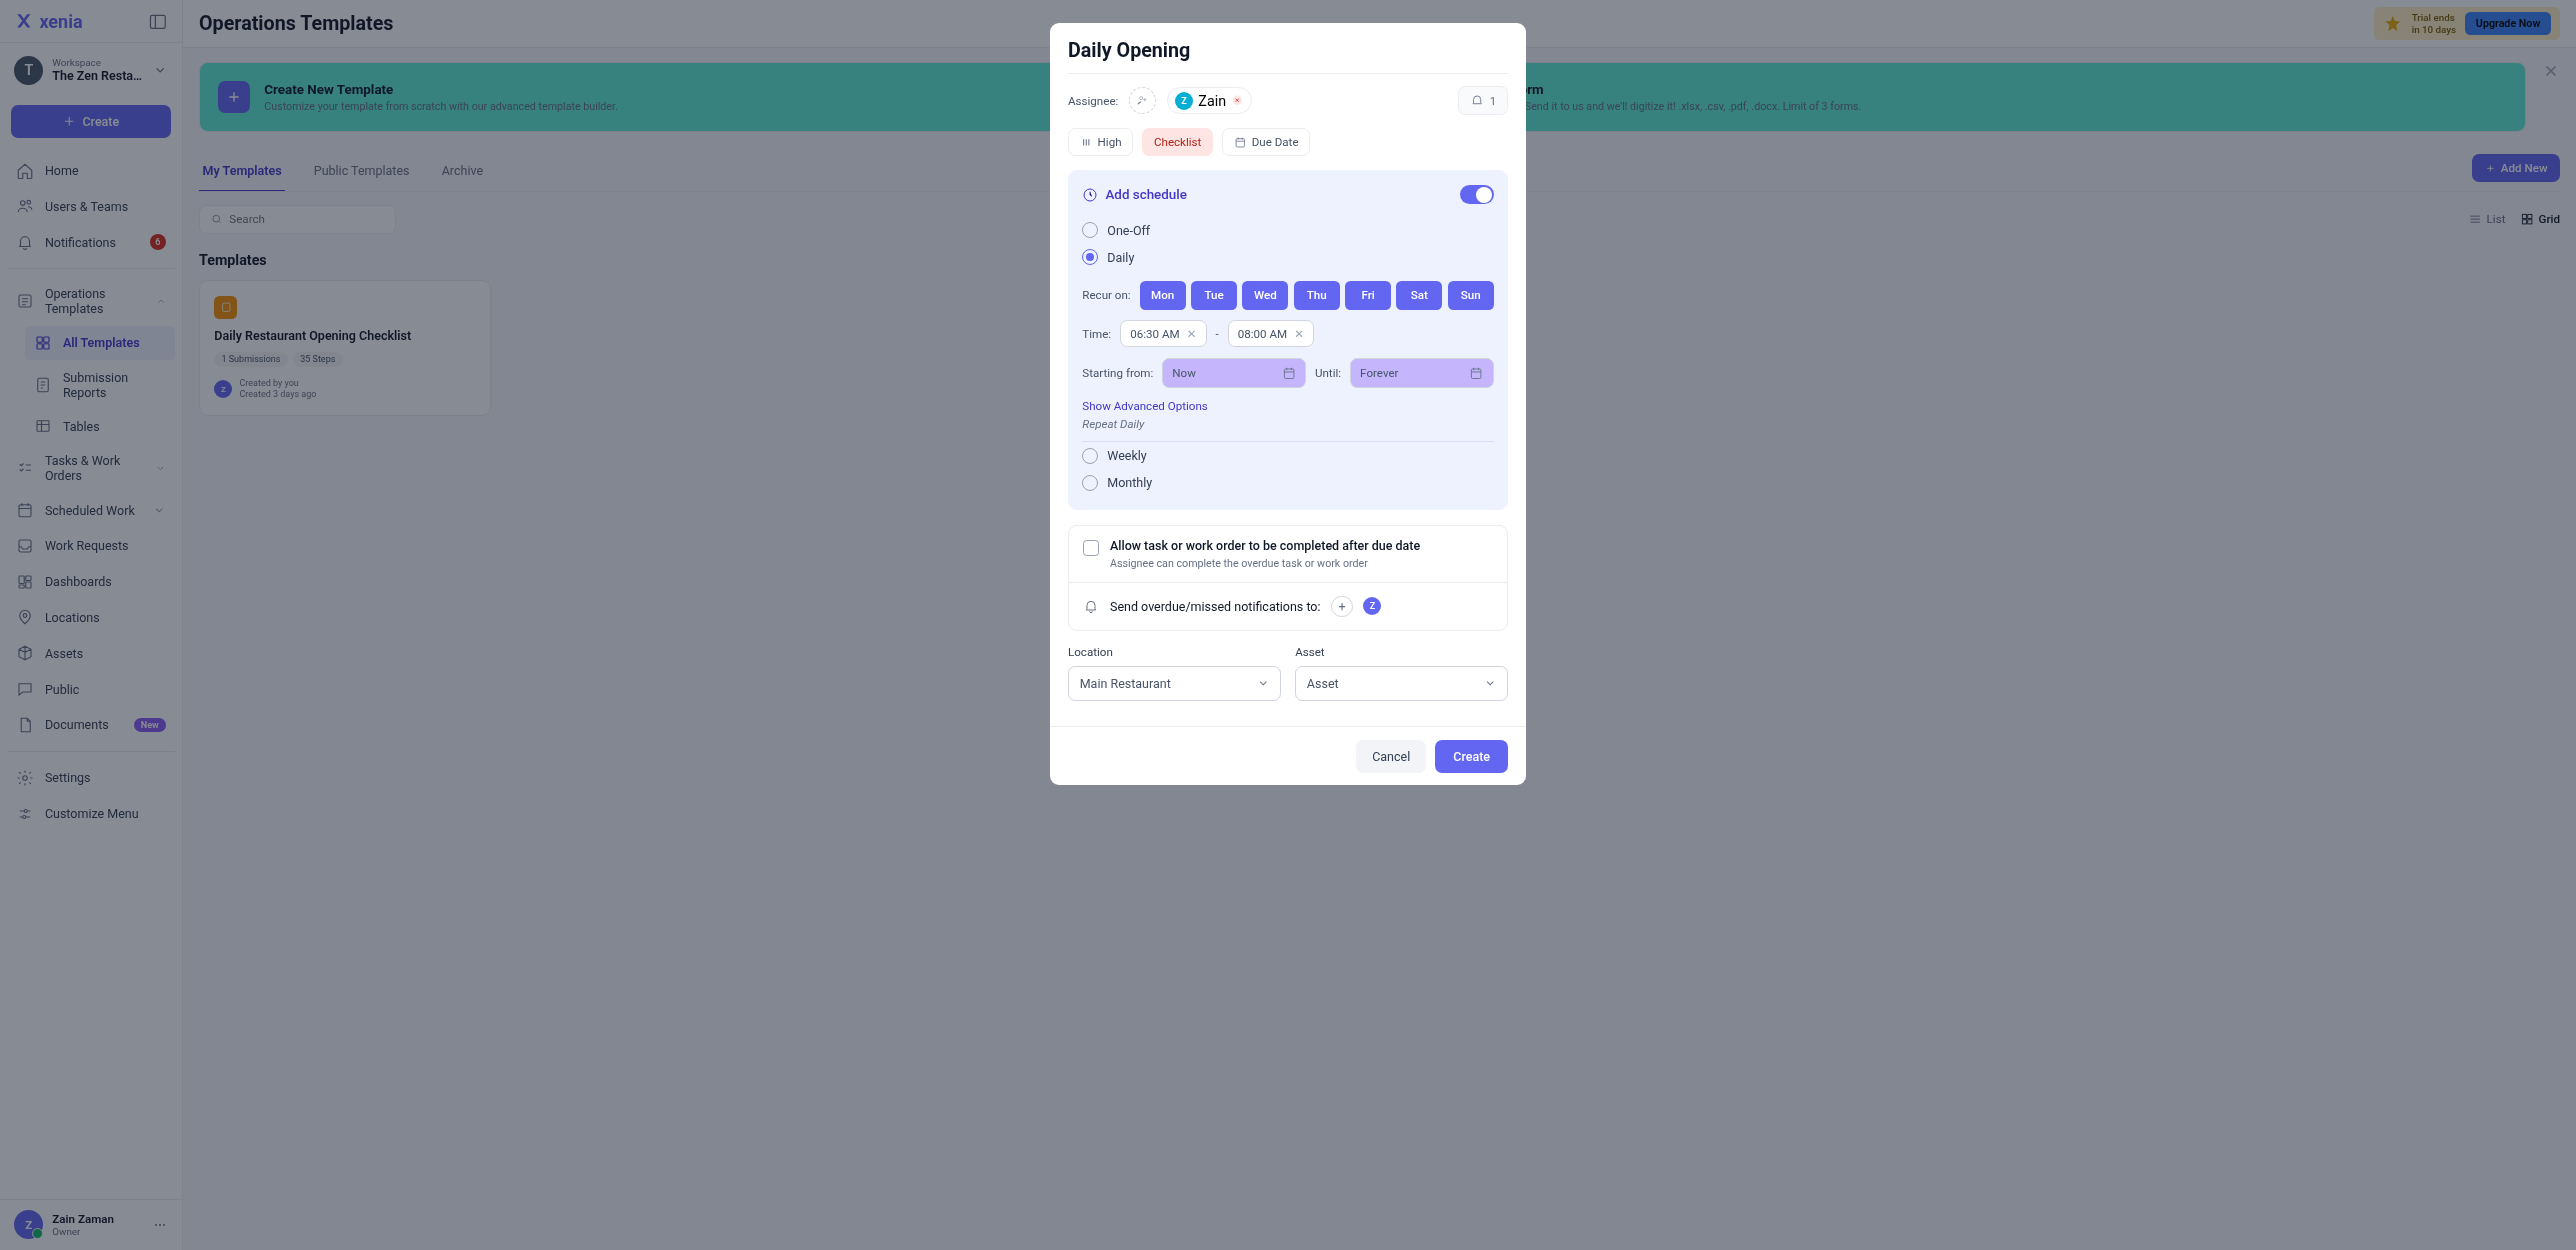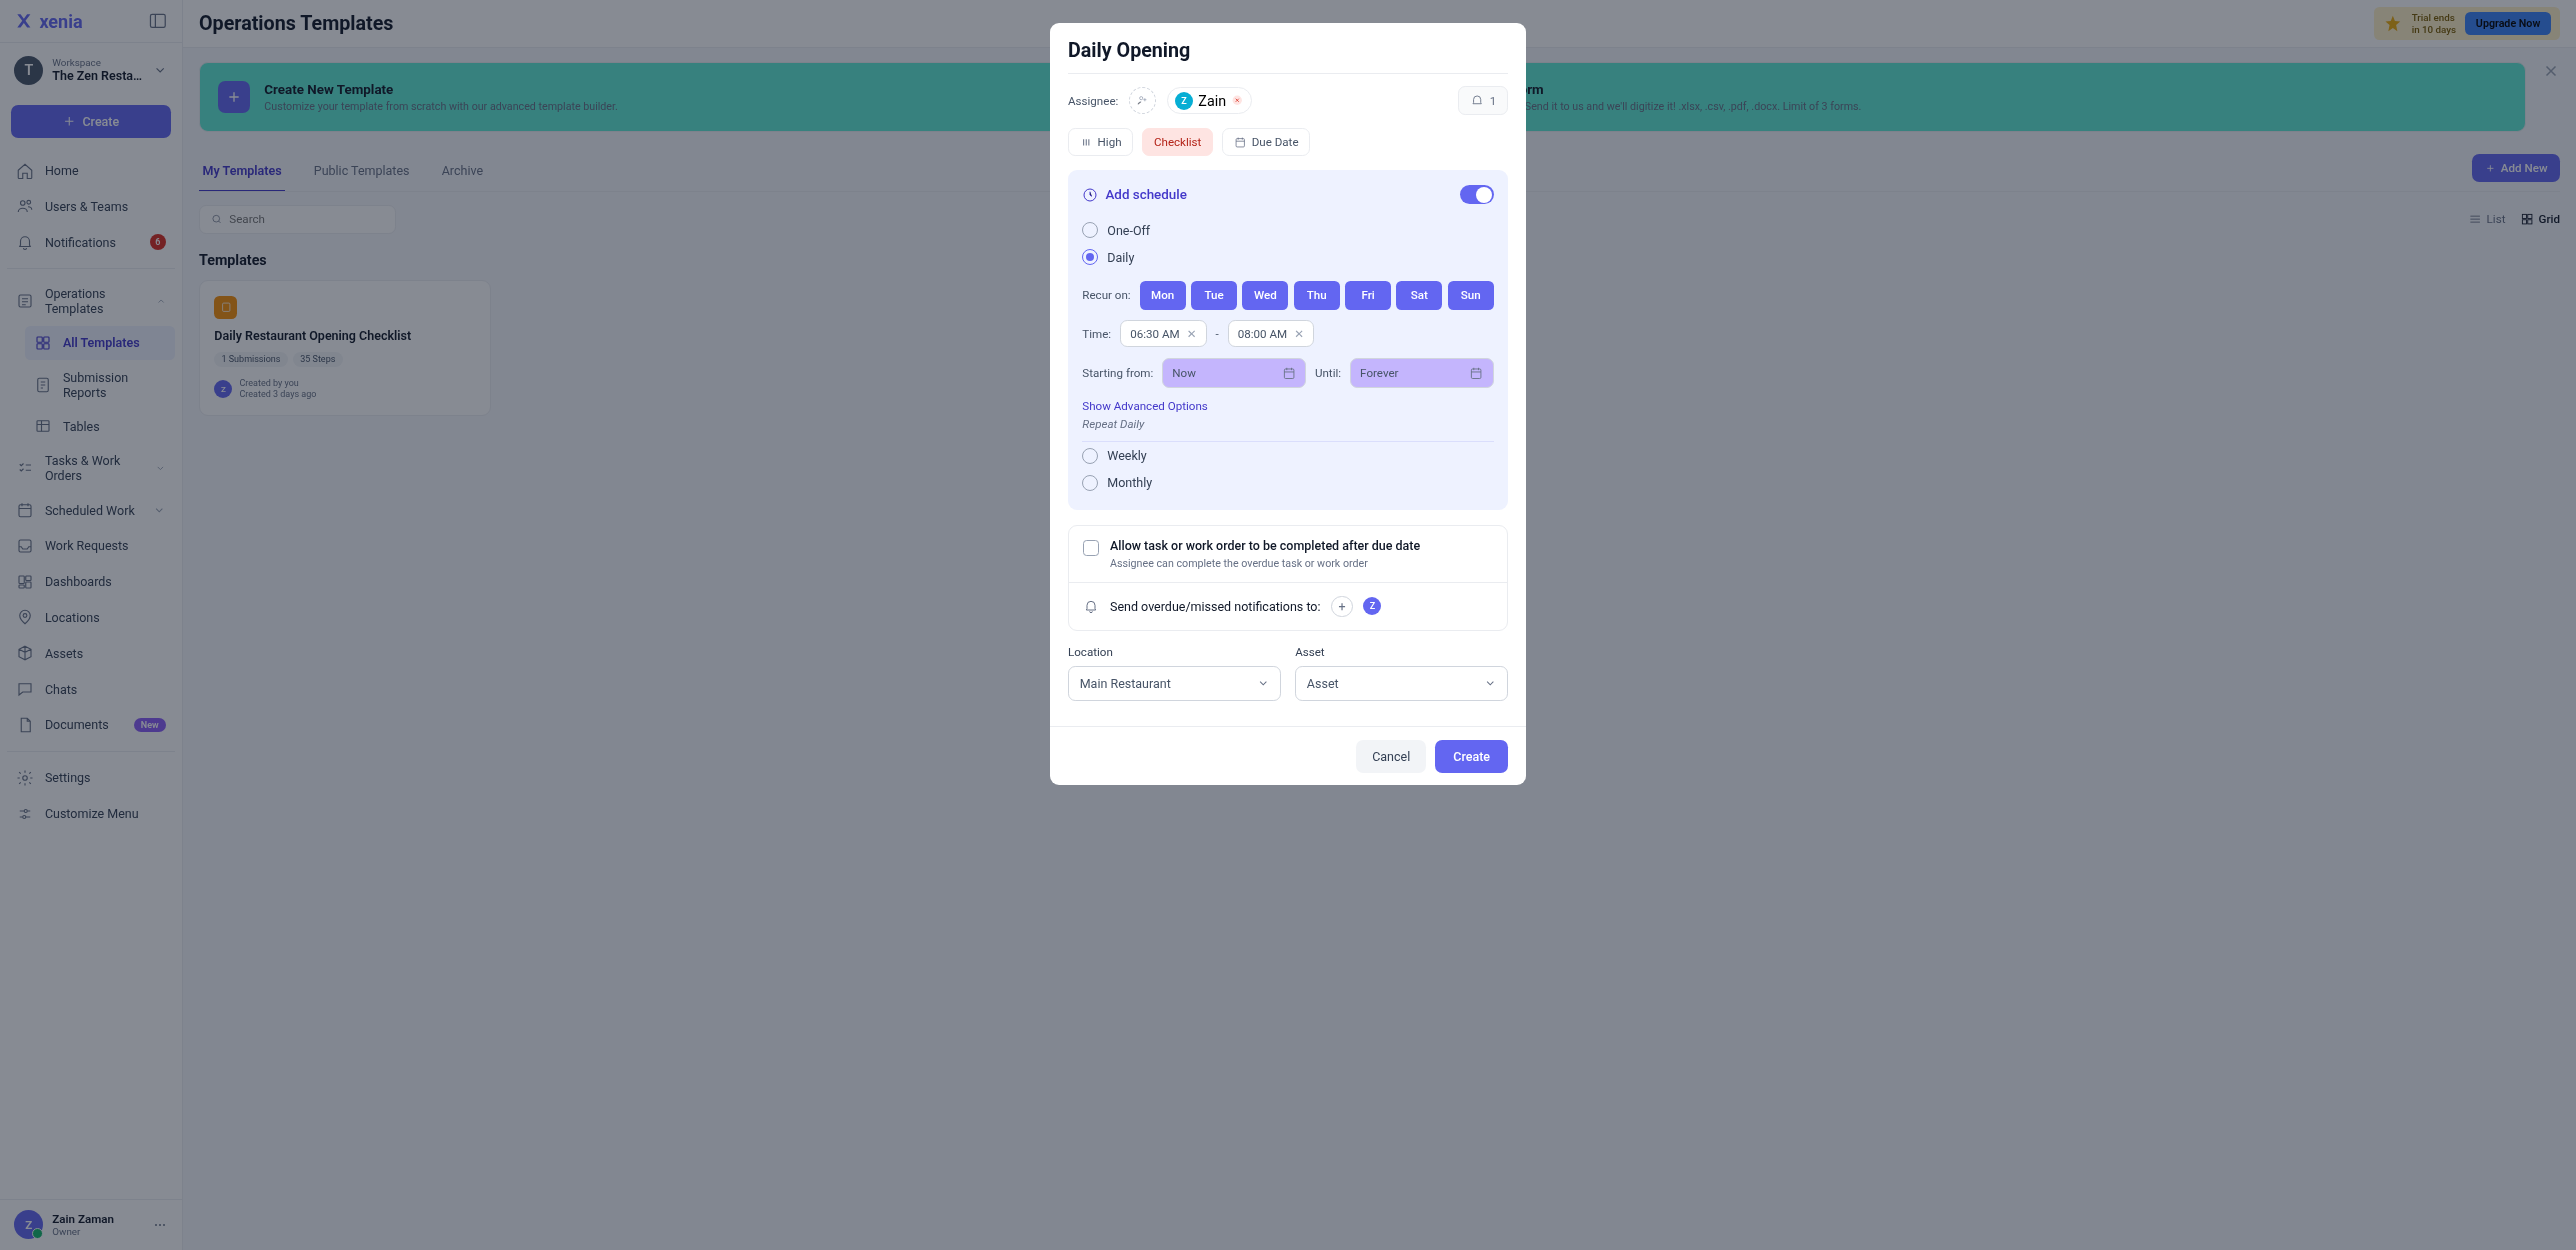--- a/index.html
+++ b/index.html
@@ -1,19 +1,19 @@
 <!DOCTYPE html>
 <html style="font-size:14.3px"><head>
 <meta charset="utf-8">
 <style>
 *{box-sizing:border-box;margin:0;padding:0;font-family:-apple-system,BlinkMacSystemFont,"Segoe UI",Roboto,sans-serif}
 body{background:#f5f6fa;width:2576px;height:1250px;position:relative;overflow:hidden;transform-origin:top left}
 .app{display:flex;height:100%}
 .sidebar{width:183px;background:#fff;border-right:0.9px solid #eaecf0;display:flex;flex-direction:column;flex-shrink:0}
-.logo-row{display:flex;align-items:flex-start;justify-content:space-between;padding:10.7px 14.3px;border-bottom:0.9px solid #eaecf0}
+.logo-row{display:flex;align-items:flex-end;justify-content:space-between;padding:10.7px 14.3px;border-bottom:0.9px solid #eaecf0}
 .logo{display:flex;align-items:center;gap:5.4px;color:#6366f1;font-weight:700;font-size:18px}
 .logo svg{width:19.7px;height:19.7px}
 .workspace{display:flex;align-items:center;gap:9px;padding:12.5px 14.3px;cursor:pointer}
 .ws-avatar{width:29px;height:29px;border-radius:50%;background:#475467;color:#fff;display:flex;align-items:center;justify-content:center;font-weight:600}
 .ws-text{flex:1;overflow:hidden}
 .ws-label{font-size:9.8px;color:#667085}
 .ws-name{font-size:12.5px;font-weight:600;color:#101828;white-space:nowrap;overflow:hidden;text-overflow:ellipsis}
 .btn-create{margin:7.2px 10.7px 16px;background:#6366f1;color:#fff;border:none;border-radius:7.2px;padding:9px;font-size:12.5px;font-weight:500;display:flex;align-items:center;justify-content:center;gap:7.2px;cursor:pointer}
 .nav{flex:1;overflow-y:auto;padding:0 7.2px}
 .nav-item{display:flex;align-items:center;gap:10.7px;padding:8px 9px;border-radius:5.4px;font-size:12.5px;color:#344054;cursor:pointer;margin-bottom:1.8px}
@@ -256,21 +256,21 @@
       <div class="nav-item">
           <svg class="ico" viewBox="0 0 24 24">
             <path d="M12 3l8 4v10l-8 4-8-4V7z M12 3v18M4 7l8 4 8-4" fill="none" stroke="currentColor" stroke-width="1.5"></path>
           </svg>
           <span>Assets</span>
         </div>
       <div class="nav-item">
           <svg class="ico" viewBox="0 0 24 24">
             <path d="M4 5h16v11H9l-5 4z" fill="none" stroke="currentColor" stroke-width="1.5"></path>
           </svg>
-          <span>Chats</span>
+          <span>Public</span>
         </div>
       <div class="nav-item">
           <svg class="ico" viewBox="0 0 24 24">
             <path d="M7 3h8l4 4v14H7z M15 3v4h4" fill="none" stroke="currentColor" stroke-width="1.5"></path>
           </svg>
           <span>Documents</span>
           <span class="badge-new">New</span>
         </div>
       <div class="divider"></div>
       <div class="nav-item">

